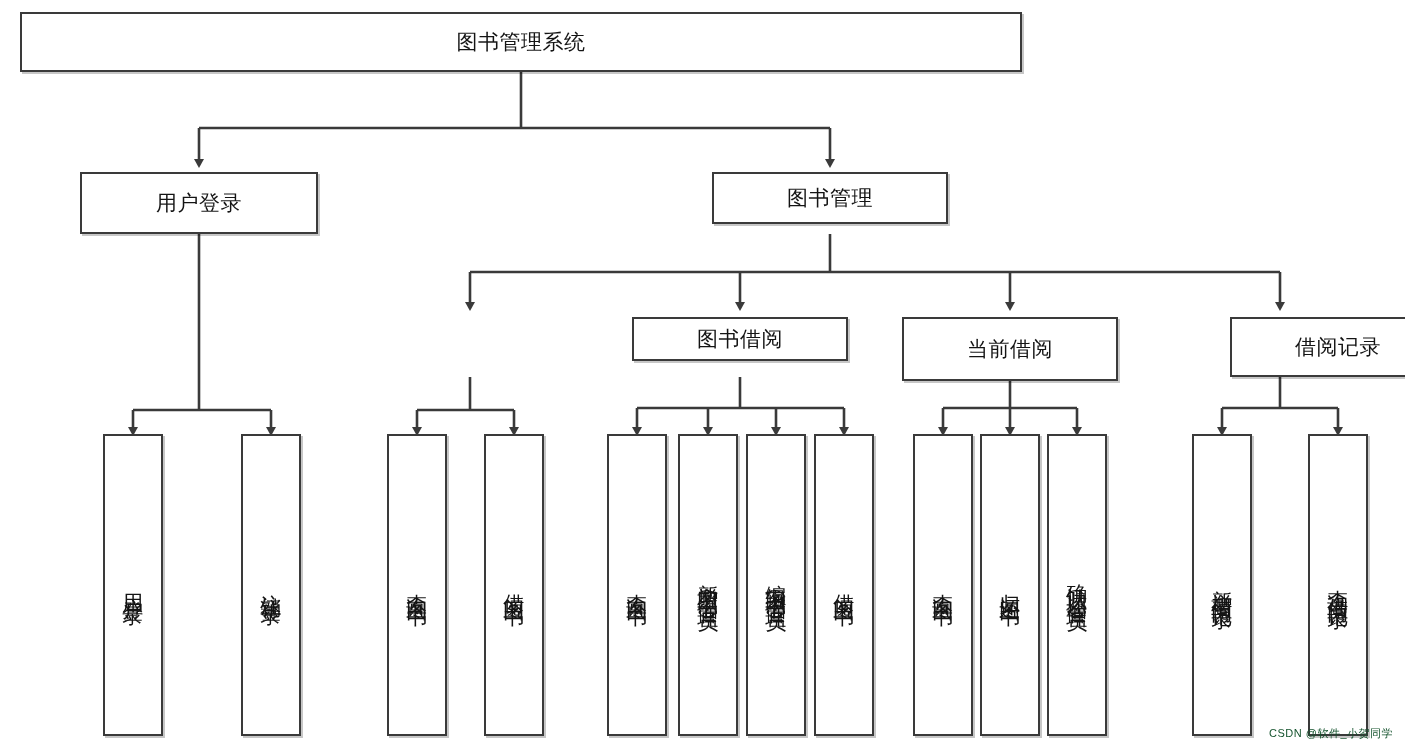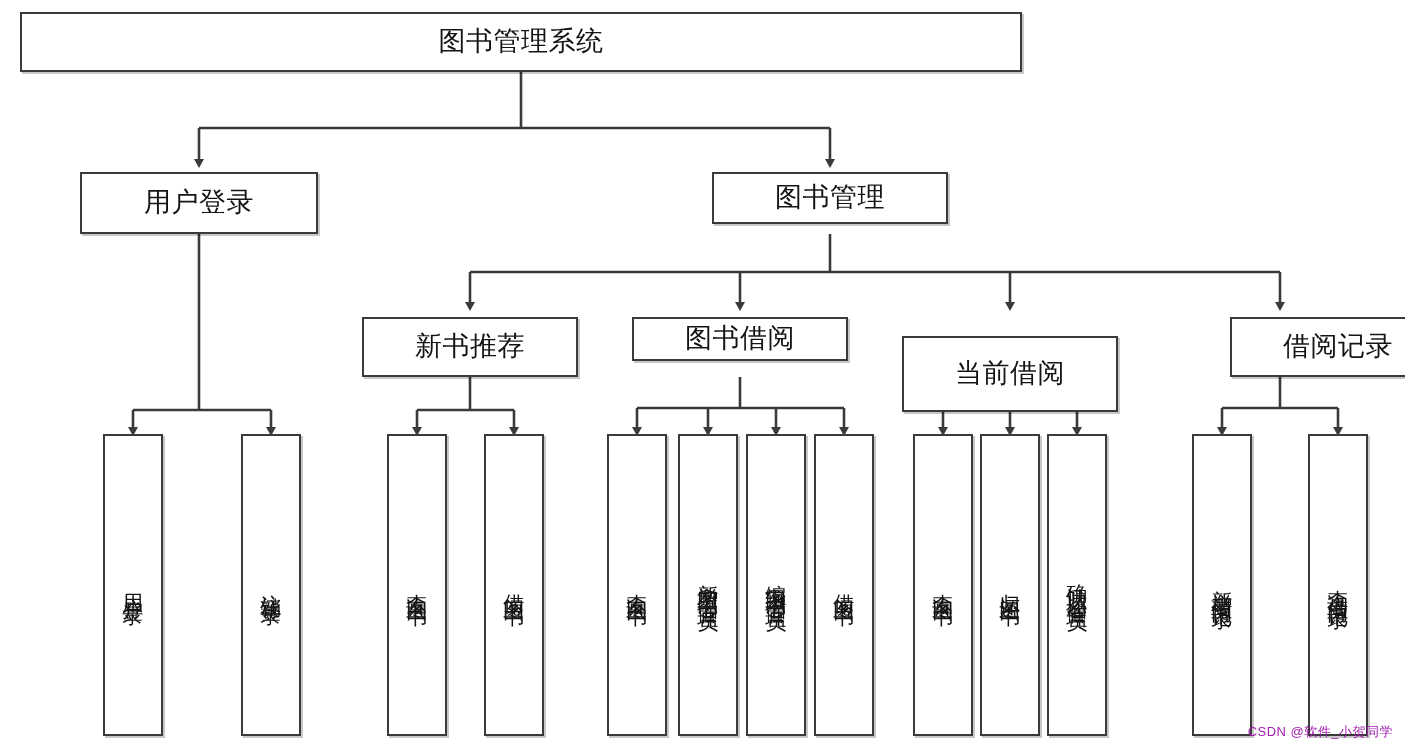--- a/index.html
+++ b/index.html
@@ -30,21 +30,21 @@
     box-sizing: border-box;
     background: #ffffff;
     border: 2.5px solid #3a3a3a;
     box-shadow: 2px 2px 0 0 rgba(0,0,0,0.22);
     display: flex;
     align-items: center;
     justify-content: center;
     color: #1a1a1a;
   }
   .node .label {
-    font-size: 27px;
+    font-size: 21px;
     line-height: 1.25;
     letter-spacing: 0.5px;
     white-space: nowrap;
     color: #141414;
   }
   
   .node.vertical {
     align-items: center;
     justify-content: center;
   }
@@ -54,22 +54,22 @@
     font-size: 21px;
     line-height: 1.32;
     letter-spacing: 4px;
     white-space: nowrap;
     max-height: 100%;
   }
   .watermark {
     position: absolute;
     right: 12px;
     bottom: 6px;
-    font-size: 13px;
-    color: #a21caf;
+    font-size: 11px;
+    color: #14532d;
     letter-spacing: 0.5px;
     white-space: nowrap;
     text-align: center;
   }
 </style>
 </head>
 <body>
 
 <div id="canvas">
 
@@ -127,27 +127,24 @@
     <span class="label">图书管理系统</span>
   </div>
 
   <div class="node" style="left:80px; top:172px; width:238px; height:62px;">
     <span class="label">用户登录</span>
   </div>
   <div class="node" style="left:712px; top:172px; width:236px; height:52px;">
     <span class="label">图书管理</span>
   </div>
 
-  <div class="node" style="left:362px; top:317px; width:216px; height:60px;">
-    <span class="label">新书推荐</span>
-  </div>
   <div class="node" style="left:632px; top:317px; width:216px; height:44px;">
     <span class="label">图书借阅</span>
   </div>
-  <div class="node" style="left:902px; top:317px; width:216px; height:76px;margin-top:19px;">
+  <div class="node" style="left:902px; top:317px; width:216px; height:64px;">
     <span class="label">当前借阅</span>
   </div>
   <div class="node" style="left:1230px; top:317px; width:216px; height:60px;">
     <span class="label">借阅记录</span>
   </div>
 
   <div class="node vertical" style="left:103px; top:434px; width:60px; height:302px;">
     <span class="label">用户登录</span>
   </div>
   <div class="node vertical" style="left:241px; top:434px; width:60px; height:302px;">

